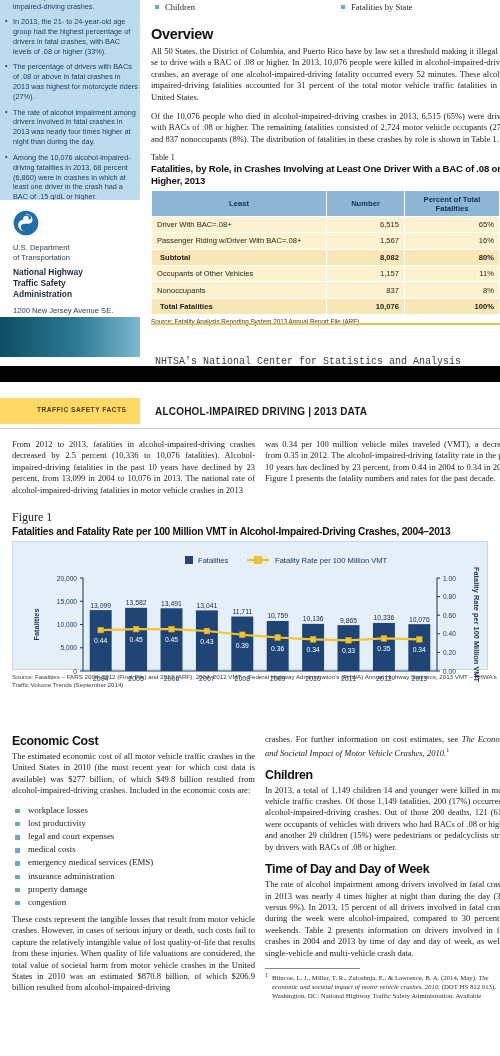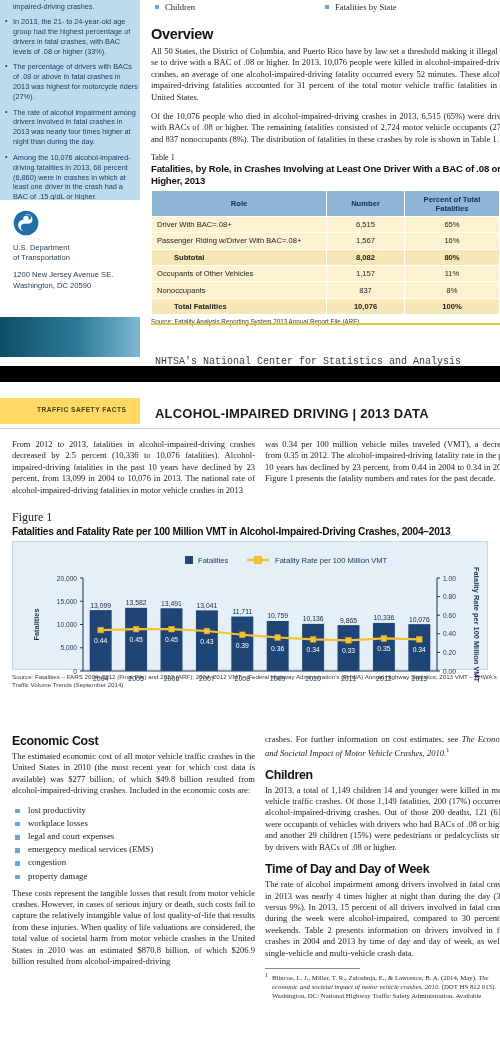--- a/index.html
+++ b/index.html
@@ -40,21 +40,21 @@
   .p1-band {
     position: absolute; left: 0; top: 317px; width: 140px; height: 40px;
     background: linear-gradient(90deg, #0e4f63 0%, #2d7a96 55%, #7fb8d0 100%);
   }
   .p1-right { position: absolute; left: 151px; top: 0; width: 360px; height: 317px; }
 
   .crumbs { position: relative; height: 16px; }
   .crumb { position: absolute; font-family: "Liberation Serif", serif; font-size: 8.6px; color: #2a2a2a; }
   .crumb .sq { display: inline-block; width: 4px; height: 4px; background: #6aa7d4; margin-right: 6px; vertical-align: 1.5px; }
   .crumb.c1 { left: 4px; top: 2px; }
-  .crumb.c2 { left: 174px; top: 2px; }
+  .crumb.c2 { left: 190px; top: 2px; }
 
   h2.sec {
     font-family: "Liberation Sans", sans-serif;
     font-size: 14.5px; font-weight: 700; color: #111;
     letter-spacing: -0.3px; margin: 10px 0 4px 0;
   }
   .body-p {
     font-family: "Liberation Serif", serif;
     font-size: 8.55px; line-height: 11.4px; color: #1a1a1a;
     text-align: justify; margin-bottom: 8px;
@@ -66,23 +66,23 @@
   }
   table.t1 { border-collapse: collapse; width: 349px; font-family: "Liberation Sans", sans-serif; }
   table.t1 th {
     background: #8cb6d4; color: #14304f; font-size: 7.6px; font-weight: 700;
     padding: 3.2px 4px; text-align: center; border: 0.6px solid #ffffff;
   }
   table.t1 td {
     background: #fcf2cf; color: #1d1d1d; font-size: 7.6px;
     padding: 3.2px 5px; border: 0.6px solid #ffffff;
   }
-  table.t1 td.num, table.t1 td.pct { text-align: center; }
+  table.t1 td.num, table.t1 td.pct { text-align: right; }
   table.t1 tr.sub td, table.t1 tr.tot td { background: #f7e7b7; font-weight: 700; }
-  table.t1 tr.sub td.lbl, table.t1 tr.tot td.lbl { padding-left: 22px; }
+  table.t1 tr.sub td.lbl, table.t1 tr.tot td.lbl { padding-left: 8px; }
   .src-note { font-family: "Liberation Sans", sans-serif; font-size: 6.3px; color: #3a3a3a; margin-top: 2.5px; }
 
   .gold-rule { position: absolute; left: 151px; top: 323px; width: 349px; height: 2px; background: #e8c33d; }
   .p1-foot {
     position: absolute; left: 155px; top: 356px;
     font-family: Liberation Mono, monospace; font-size: 10px; color: #3b3b3b;
   }
 
   .blackbar { position: absolute; left: 0; top: 366px; width: 500px; height: 16px; background: #000; }
 
@@ -93,21 +93,21 @@
     position: absolute; left: 0; top: 16px; width: 140px; height: 26px;
     background: #ffd963;
   }
   .tsf-tab span {
     position: absolute; left: 37px; top: 8px;
     font-family: "Liberation Sans", sans-serif; font-size: 6.6px; font-weight: 700;
     color: #4a3a10; letter-spacing: 0.5px;
   }
   .tsf-title {
     position: absolute; left: 155px; top: 24px;
-    font-family: "Liberation Sans", sans-serif; font-size: 13px; font-weight: 700;
+    font-family: "Liberation Sans", sans-serif; font-size: 10px; font-weight: 700;
     color: #1a1a1a; letter-spacing: 0.2px;
   }
   .tsf-rule { position: absolute; left: 0; top: 46px; width: 500px; height: 1px; background: #cfcfcf; }
 
   .cols { position: absolute; left: 12px; top: 57px; width: 488px; }
   .col-l { position: absolute; left: 0; top: 0; width: 243px; }
   .col-r { position: absolute; left: 253px; top: 0; width: 247px; }
 
   .fig-wrap { position: absolute; left: 12px; top: 128px; width: 488px; }
   .fig-lbl { font-family: "Liberation Serif", serif; font-size: 12px; color: #222; }
@@ -163,20 +163,23 @@
     </div>
 
     <div class="p1-logo">
       <svg class="tri-skull" viewBox="0 0 40 40">
         <circle cx="20" cy="20" r="19" fill="#1f6fa8"></circle>
         <path d="M20 6 C26 6 30 10 30 15 C30 19 27 21 23 21 L17 21 C14 21 12 23 12 26 C12 30 15 33 20 33 C13 33 8 29 8 23 C8 18 12 15 17 15 L23 15 C26 15 28 14 28 12 C28 9 25 7 20 7 Z" fill="#ffffff"></path>
         <circle cx="20" cy="13" r="4.2" fill="#ffffff"></circle>
       </svg>
       <div class="logo-l1" style="white-space:pre-line">U.S. Department
 of Transportation</div>
+      <div class="logo-l2" style="white-space:pre-line">National Highway
+Traffic Safety
+Administration</div>
       <div class="logo-l3" style="white-space:pre-line">1200 New Jersey Avenue SE.
 Washington, DC 20590</div>
     </div>
 
     <div class="p1-band"></div>
 
     <div class="p1-right">
       <div class="crumbs">
         <div class="crumb c1"><span class="sq"></span><span>Children</span></div>
         <div class="crumb c2"><span class="sq"></span><span>Fatalities by State</span></div>
@@ -184,21 +187,21 @@
 
       <h2 class="sec">Overview</h2>
       <p class="body-p">All 50 States, the District of Columbia, and Puerto Rico have by law set a threshold making it illegal per se to drive with a BAC of .08 or higher. In 2013, 10,076 people were killed in alcohol-impaired-driving crashes, an average of one alcohol-impaired-driving fatality occurred every 52 minutes. These alcohol-impaired-driving fatalities accounted for 31 percent of the total motor vehicle traffic fatalities in the United States.</p>
       <p class="body-p">Of the 10,076 people who died in alcohol-impaired-driving crashes in 2013, 6,515 (65%) were drivers with BACs of .08 or higher. The remaining fatalities consisted of 2,724 motor vehicle occupants (27%) and 837 nonoccupants (8%). The distribution of fatalities in these crashes by role is shown in Table 1.</p>
 
       <div class="tbl-cap-sm">Table 1</div>
       <div class="tbl-cap">Fatalities, by Role, in Crashes Involving at Least One Driver With a BAC of .08 or Higher, 2013</div>
       <table class="t1">
         <thead>
             <tr id="t1-head">
-              <th style="width: 175px;">Role</th>
+              <th style="width: 175px;">Least</th>
               <th style="width: 78px;">Number</th>
               <th>Percent of Total Fatalities</th>
             </tr>
           </thead>
         <tbody id="t1-body">
             <tr class="">
               <td class="lbl">Driver With BAC=.08+</td>
               <td class="num">6,515</td>
               <td class="pct">65%</td>
             </tr>
@@ -346,26 +349,28 @@
           </svg>
       </div>
       <div class="chart-src">Source: Fatalities – FARS 2004–2012 (Final File) and 2013 (ARF); 2004–2012 VMT – Federal Highway Administration's (FHWA) Annual Highway Statistics; 2013 VMT – FHWA's Traffic Volume Trends (September 2014)</div>
     </div>
 
     <div class="cols2">
       <div class="c2l">
         <h3 class="sub">Economic Cost</h3>
         <p class="body-p">The estimated economic cost of all motor vehicle traffic crashes in the United States in 2010 (the most recent year for which cost data is available) was $277 billion, of which $49.8 billion resulted from alcohol-impaired-driving crashes. Included in the economic costs are:</p>
         <ul class="blist" id="econ-list">
+            <li>workplace losses</li>
             <li>lost productivity</li>
-            <li>workplace losses</li>
             <li>legal and court expenses</li>
+            <li>medical costs</li>
             <li>emergency medical services (EMS)</li>
+            <li>insurance administration</li>
+            <li>property damage</li>
             <li>congestion</li>
-            <li>property damage</li>
           </ul>
         <p class="body-p">These costs represent the tangible losses that result from motor vehicle crashes. However, in cases of serious injury or death, such costs fail to capture the relatively intangible value of lost quality-of-life that results from these injuries. When quality of life valuations are considered, the total value of societal harm from motor vehicle crashes in the United States in 2010 was an estimated $870.8 billion, of which $206.9 billion resulted from alcohol-impaired-driving</p>
       </div>
       <div class="c2r">
         <p class="body-p"><span>crashes. For further information on cost estimates, see </span><i>The Economic and Societal Impact of Motor Vehicle Crashes, 2010.</i><sup style="font-size:6px">1</sup></p>
         <h3 class="sub">Children</h3>
         <p class="body-p">In 2013, a total of 1,149 children 14 and younger were killed in motor vehicle traffic crashes. Of those 1,149 fatalities, 200 (17%) occurred in alcohol-impaired-driving crashes. Out of those 200 deaths, 121 (61%) were occupants of vehicles with drivers who had BACs of .08 or higher, and another 29 children (15%) were pedestrians or pedalcyclists struck by drivers with BACs of .08 or higher.</p>
         <h3 class="sub" style="margin-top:9px">Time of Day and Day of Week</h3>
         <p class="body-p">The rate of alcohol impairment among drivers involved in fatal crashes in 2013 was nearly 4 times higher at night than during the day (35% versus 9%). In 2013, 15 percent of all drivers involved in fatal crashes during the week were alcohol-impaired, compared to 30 percent on weekends. Table 2 presents information on drivers involved in fatal crashes in 2004 and 2013 by time of day and day of week, as well as single-vehicle and multi-vehicle crash data.</p>
         <div class="fn-rule"></div>

